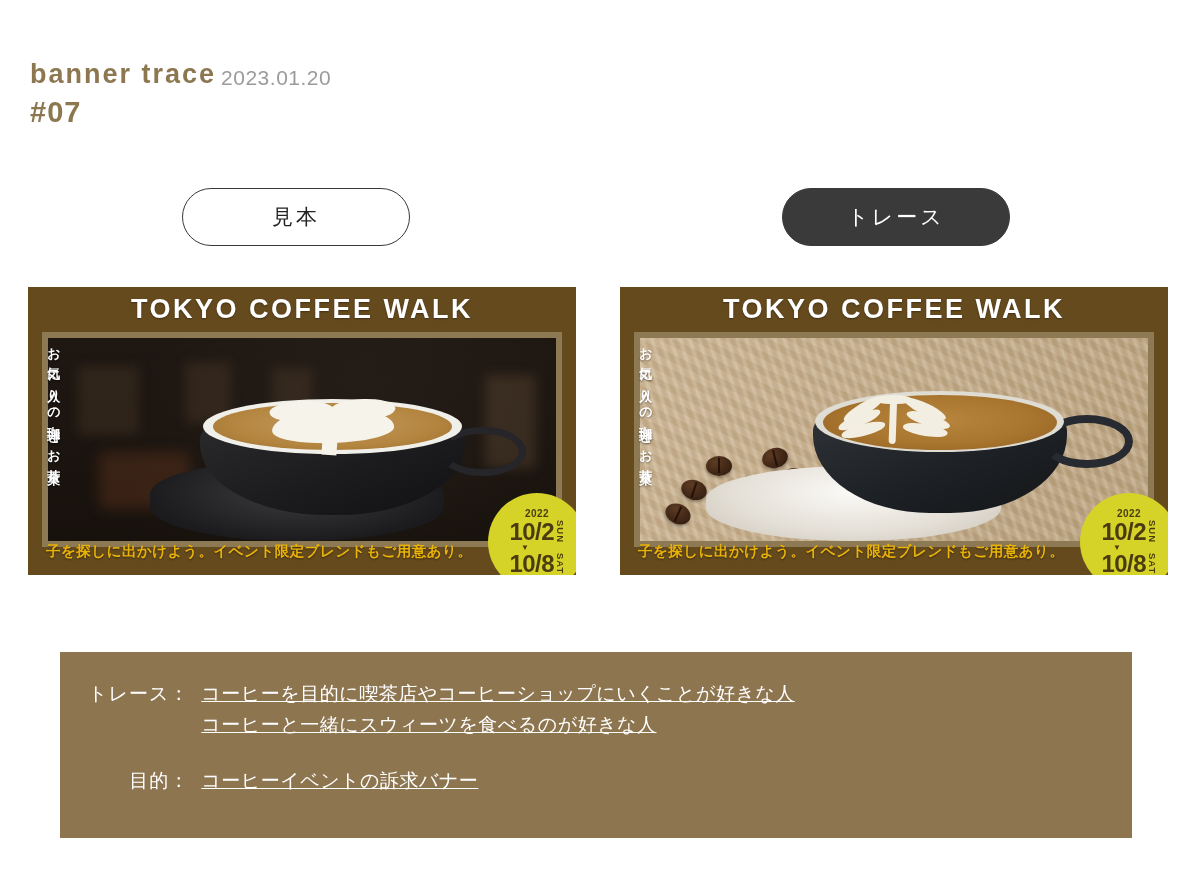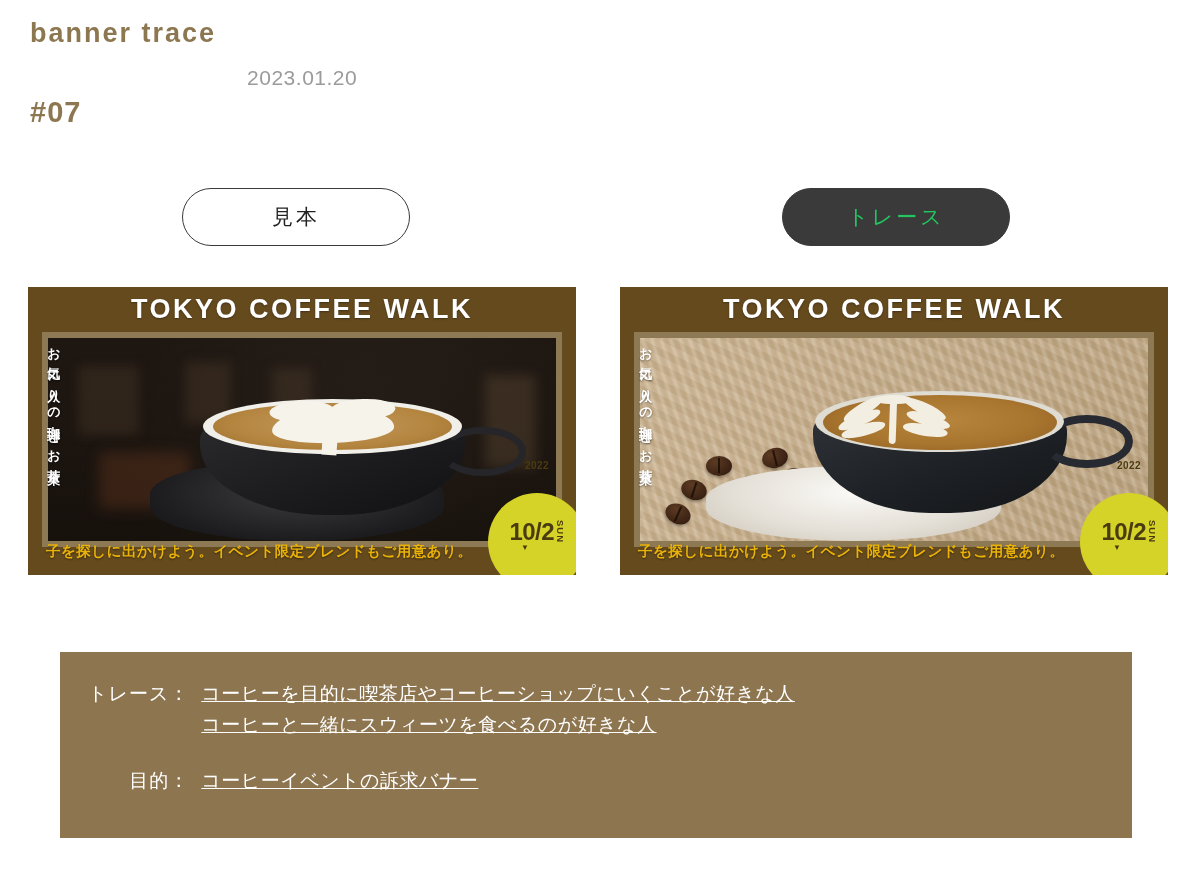--- a/index.html
+++ b/index.html
@@ -6,21 +6,21 @@
   html,body { width:1194px; height:891px; }
   body {
     background:#ffffff;
     font-family:"Liberation Sans","DejaVu Sans",sans-serif;
     position:relative;
     overflow:hidden;
   }
 
   
   #header { position:absolute; left:30px; top:18px; }
-  #header .line1 { display:flex; align-items:flex-start; gap:31px; }
+  #header .line1 { display:flex; align-items:flex-end; gap:5px; }
   #hdr-title {
     font-size:27px; font-weight:bold; color:#8c7750;
     letter-spacing:2px; line-height:1.15;
   }
   #hdr-date { font-size:21px; color:#9b9b9b; letter-spacing:0.5px;margin-top:48px; }
   #hdr-number {
     font-size:29px; font-weight:bold; color:#8c7750;
     letter-spacing:1px; margin-top:6px; line-height:1.15;
   }
 
@@ -31,21 +31,21 @@
     display:flex; align-items:center; justify-content:center;
     font-size:21px; letter-spacing:3px;
     cursor:pointer; user-select:none;
   }
   #pill-sample {
     left:182px; top:188px;
     background:#ffffff; border:1.5px solid #3a3a3a; color:#222;
   }
   #pill-trace {
     left:782px; top:188px;
-    background:#3a3a3a; border:1.5px solid #3a3a3a; color:#22c55e;
+    background:#3a3a3a; border:1.5px solid #3a3a3a; color:#ffffff;
   }
 
   
   .banner {
     position:absolute; top:287px;
     width:548px; height:288px;
     background:#654a1e;
     overflow:hidden;
   }
   #banner-sample { left:28px; }
@@ -229,21 +229,21 @@
     background:#d5d327;
     z-index:6;
     display:flex; flex-direction:column;
     align-items:center; justify-content:center;
     color:#4a3c10;
   }
   .badge .byear {
     font-size:10px; font-weight:bold; letter-spacing:.5px;
     line-height:1; margin-bottom:1px;
   }
-  .badge .brow { display:flex; align-items:flex-end; line-height:1;margin-top:48px; }
+  .badge .brow { display:flex; align-items:center; line-height:1; }
   .badge .bdate { font-size:24px; font-weight:bold; letter-spacing:-.5px; }
   .badge .bdow {
     font-size:9.5px; font-weight:bold; letter-spacing:1px;
     writing-mode:vertical-rl; margin-left:1px;
   }
   .badge .barrow {
     font-size:8px; line-height:1; margin:0 12px 0 0;
     align-self:center; transform:translateX(-6px);
   }
 

